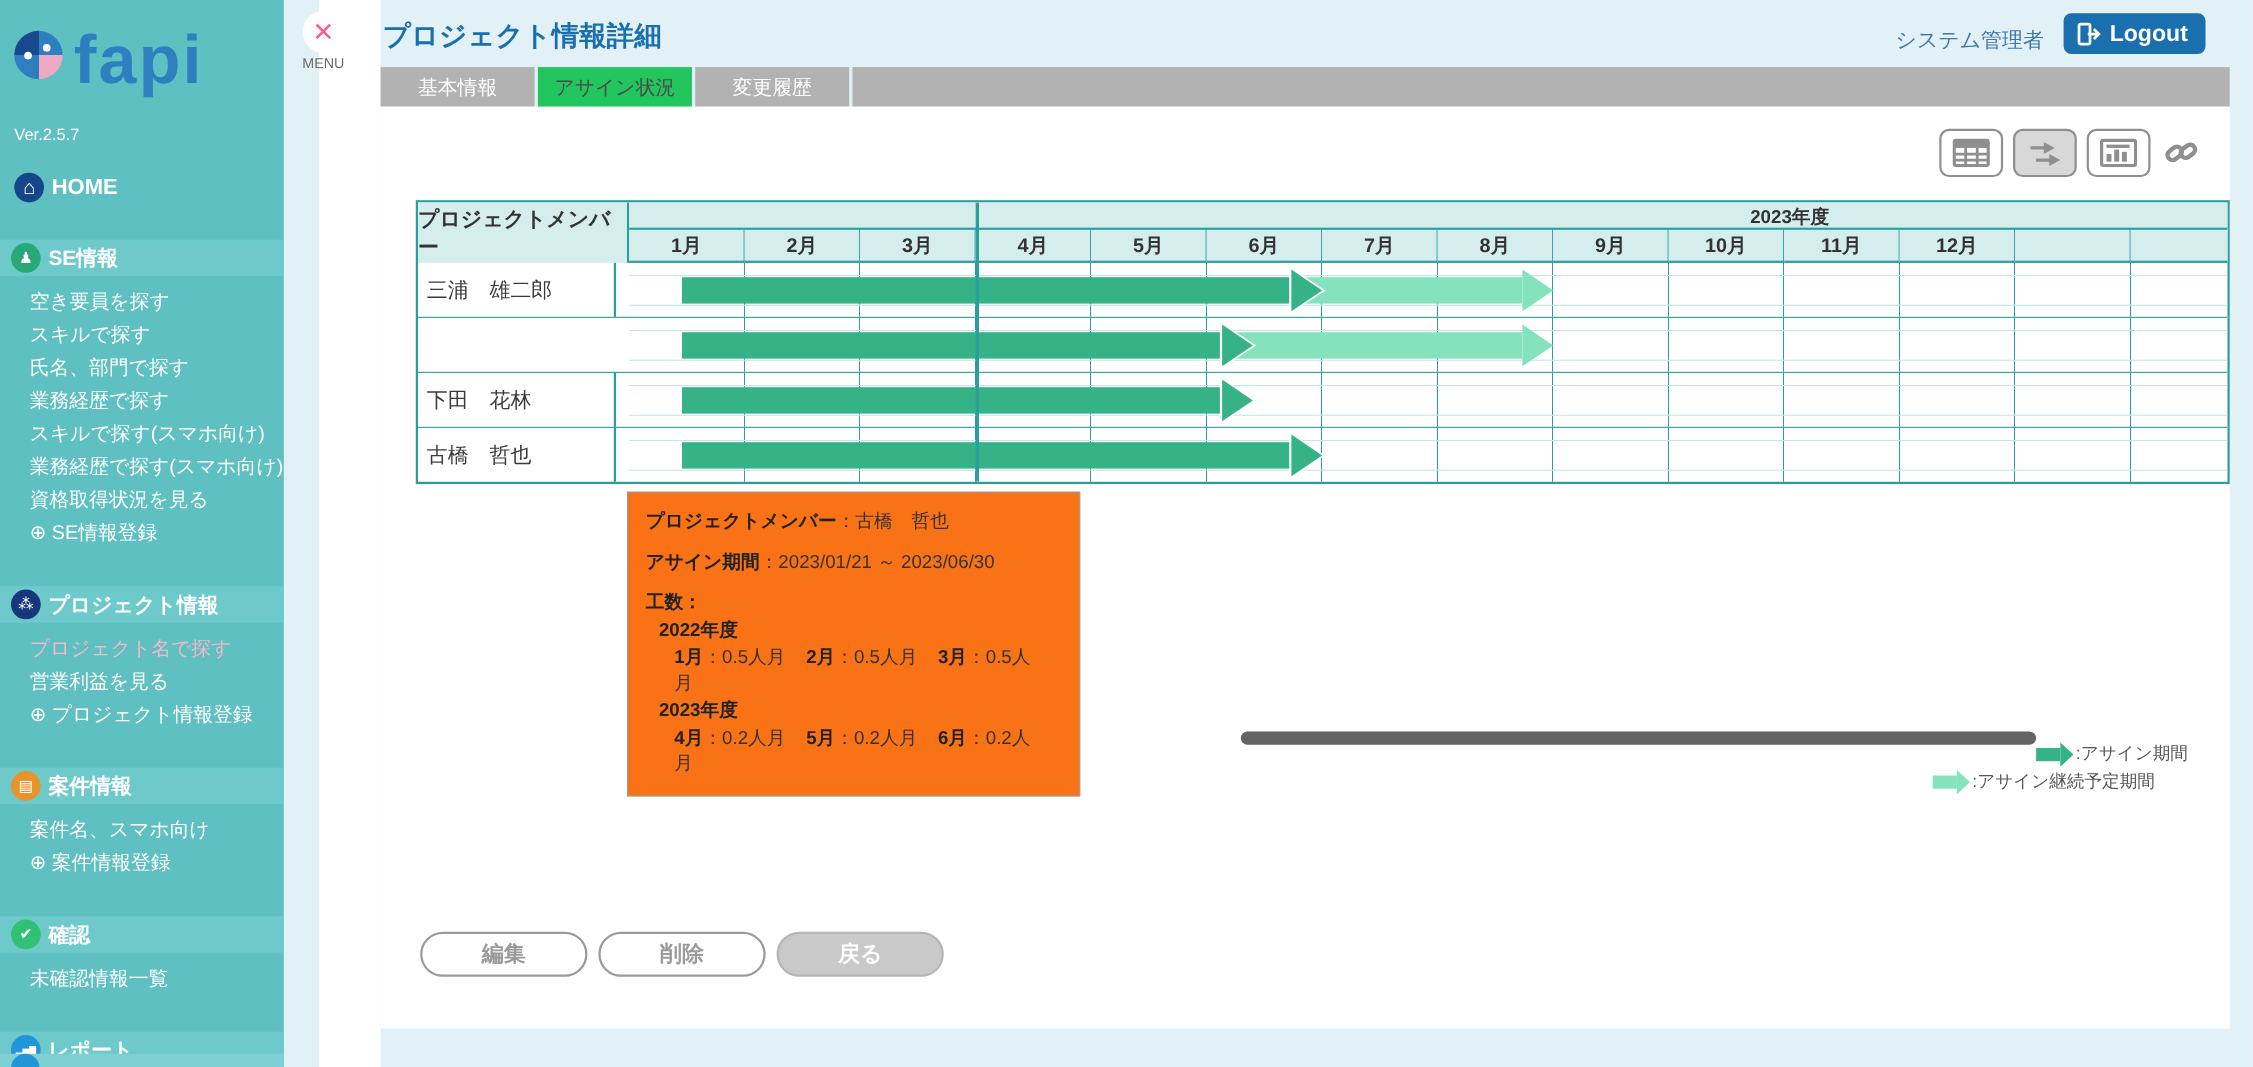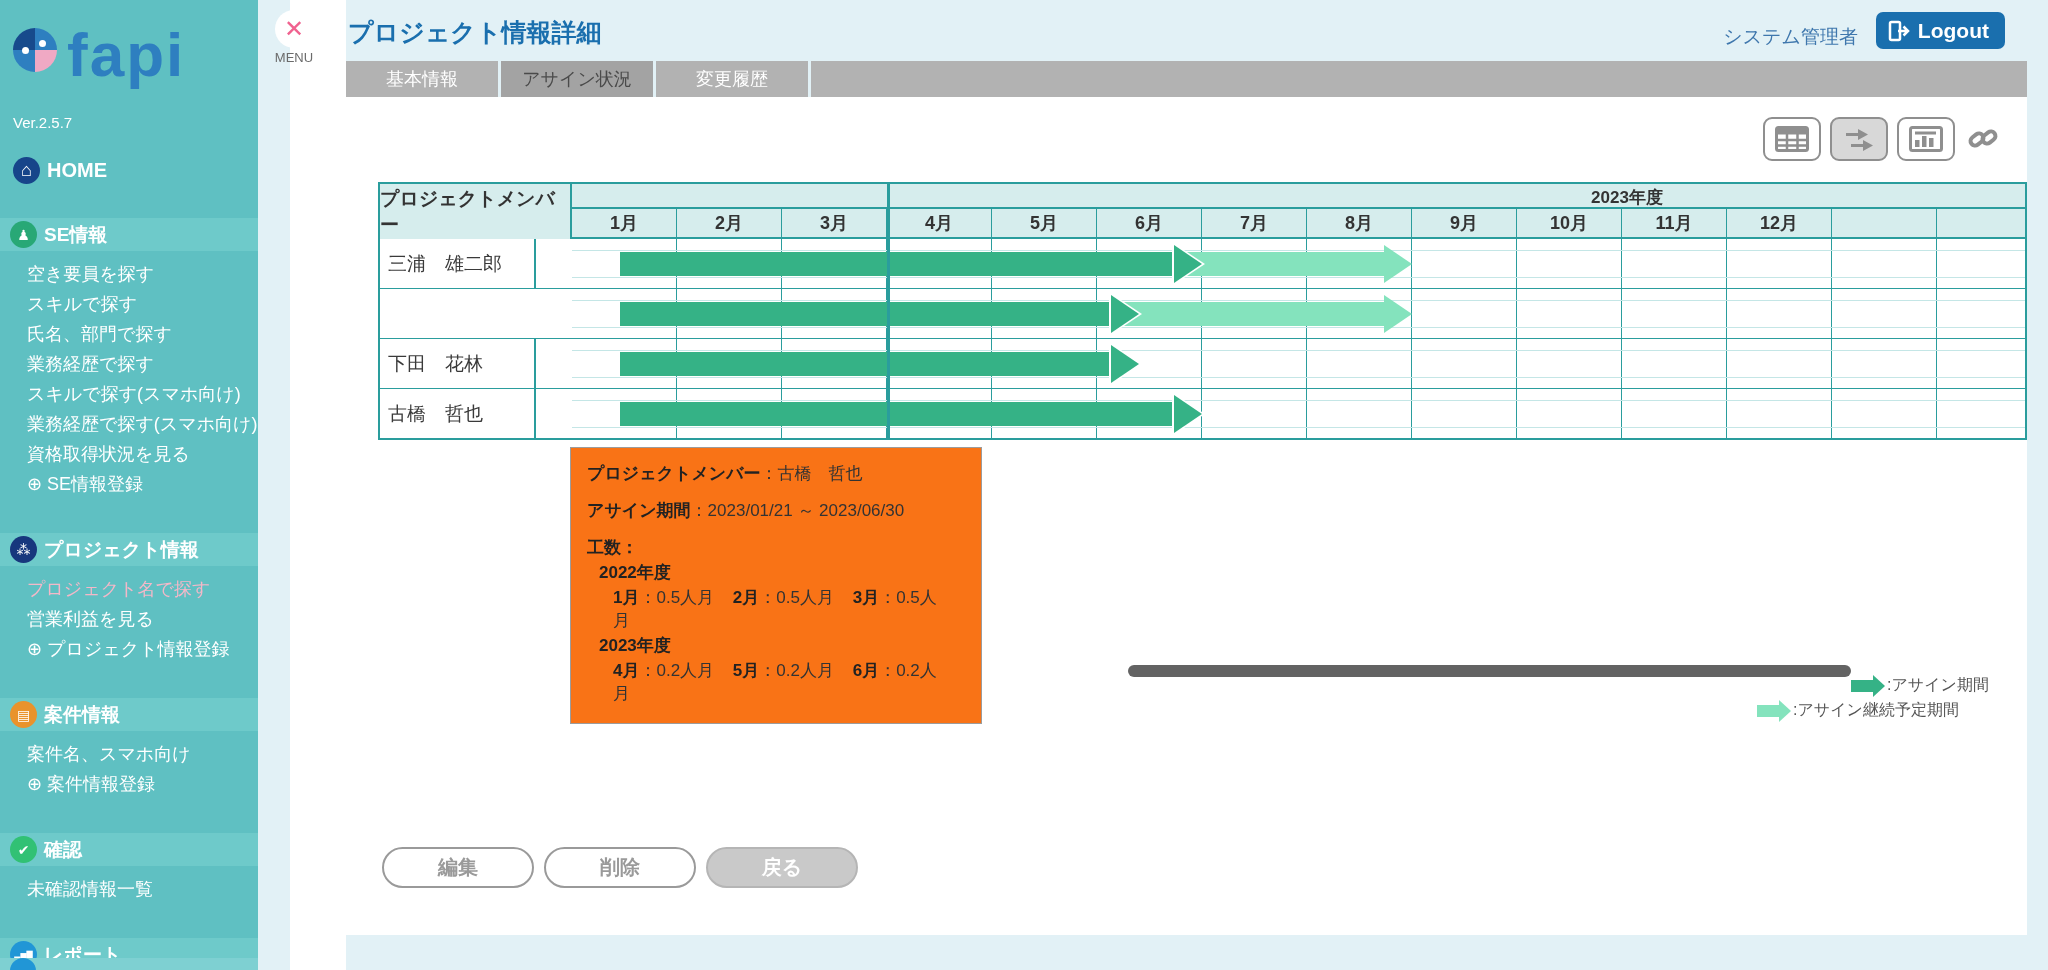--- a/index.html
+++ b/index.html
@@ -40,23 +40,23 @@
 
   
   .page-title{position:absolute;left:348px;top:16px;color:#1a6fae;font-size:25px;font-weight:bold;}
   .user-name{position:absolute;right:190px;top:24px;color:#3f77ad;font-size:19px;font-family:Liberation Mono, monospace;}
   .logout-btn{position:absolute;right:43px;top:12px;height:37px;background:#1a6fae;border-radius:7px;
     display:flex;align-items:center;padding:0 16px 0 12px;cursor:pointer;}
   .logout-btn span{color:#fff;font-weight:bold;font-size:21px;margin-left:8px;}
 
   
   .tabbar{position:absolute;left:346px;top:61px;width:1681px;height:36px;display:flex;}
-  .tab{width:152px;background:#b2b2b2;color:#fff;font-size:18px;text-align:center;line-height:36px;
+  .tab{width:140px;background:#b2b2b2;color:#fff;font-size:18px;text-align:center;line-height:36px;
     margin-right:3px;cursor:pointer;}
-  .tab.active{background:#a3a3a3;color:#4a4a4a;}
+  .tab.active{background:#22c55e;color:#4a4a4a;}
   .tab-filler{flex:1;background:#b2b2b2;}
 
   
   .panel{position:absolute;left:346px;top:97px;width:1681px;height:838px;background:#ffffff;}
 
   
   .view-toolbar{position:absolute;top:20px;right:26px;display:flex;align-items:center;}
   .tool-btn{width:54px;height:40px;border:2px solid #8f8f8f;border-radius:9px;margin-left:9px;
     display:flex;align-items:center;justify-content:center;background:#fff;cursor:pointer;}
   .tool-btn.active{background:#d8d8d8;}
@@ -72,21 +72,21 @@
     border-bottom:2px solid #2a9d9d;box-sizing:border-box;}
   .g-year-label{position:absolute;left:975px;top:2px;width:160px;text-align:center;
     font-weight:bold;color:#333;font-size:17px;}
   .g-month-row{position:absolute;left:192px;top:25px;right:0;height:30px;display:flex;}
   .g-mcell{width:105px;flex:0 0 auto;background:#d6eded;border-right:1px solid #2a9d9d;
     border-bottom:2px solid #2a9d9d;box-sizing:border-box;display:flex;align-items:center;justify-content:center;
     font-weight:bold;color:#333;font-size:18px;}
   .g-rows{position:absolute;left:0;top:55px;right:0;bottom:0;}
   .g-row{position:relative;height:50px;border-bottom:1px solid #2a9d9d;box-sizing:border-box;}
   .g-row:last-child{border-bottom:none;}
-  .g-name{position:absolute;left:0;top:0;width:156px;height:100%;border-right:2px solid #2a9d9d;
+  .g-name{position:absolute;left:0;top:0;width:180px;height:100%;border-right:2px solid #2a9d9d;
     box-sizing:border-box;display:flex;align-items:center;padding-left:8px;color:#3a3a3a;font-size:19px;}
   .g-grid{position:absolute;left:192px;top:0;right:0;height:100%;
     background-image:
       linear-gradient(#c4e6e6,#c4e6e6),
       linear-gradient(#c4e6e6,#c4e6e6),
       repeating-linear-gradient(to right, transparent 0px, transparent 104px, #2a9d9d 104px, #2a9d9d 105px);
     background-size:100% 1px,100% 1px,100% 100%;
     background-position:0 11px,0 38px,0 0;
     background-repeat:no-repeat,no-repeat,repeat;}
   .g-fiscal-line{position:absolute;left:507px;top:0;width:3px;height:100%;background:#2a9d9d;z-index:5;}

